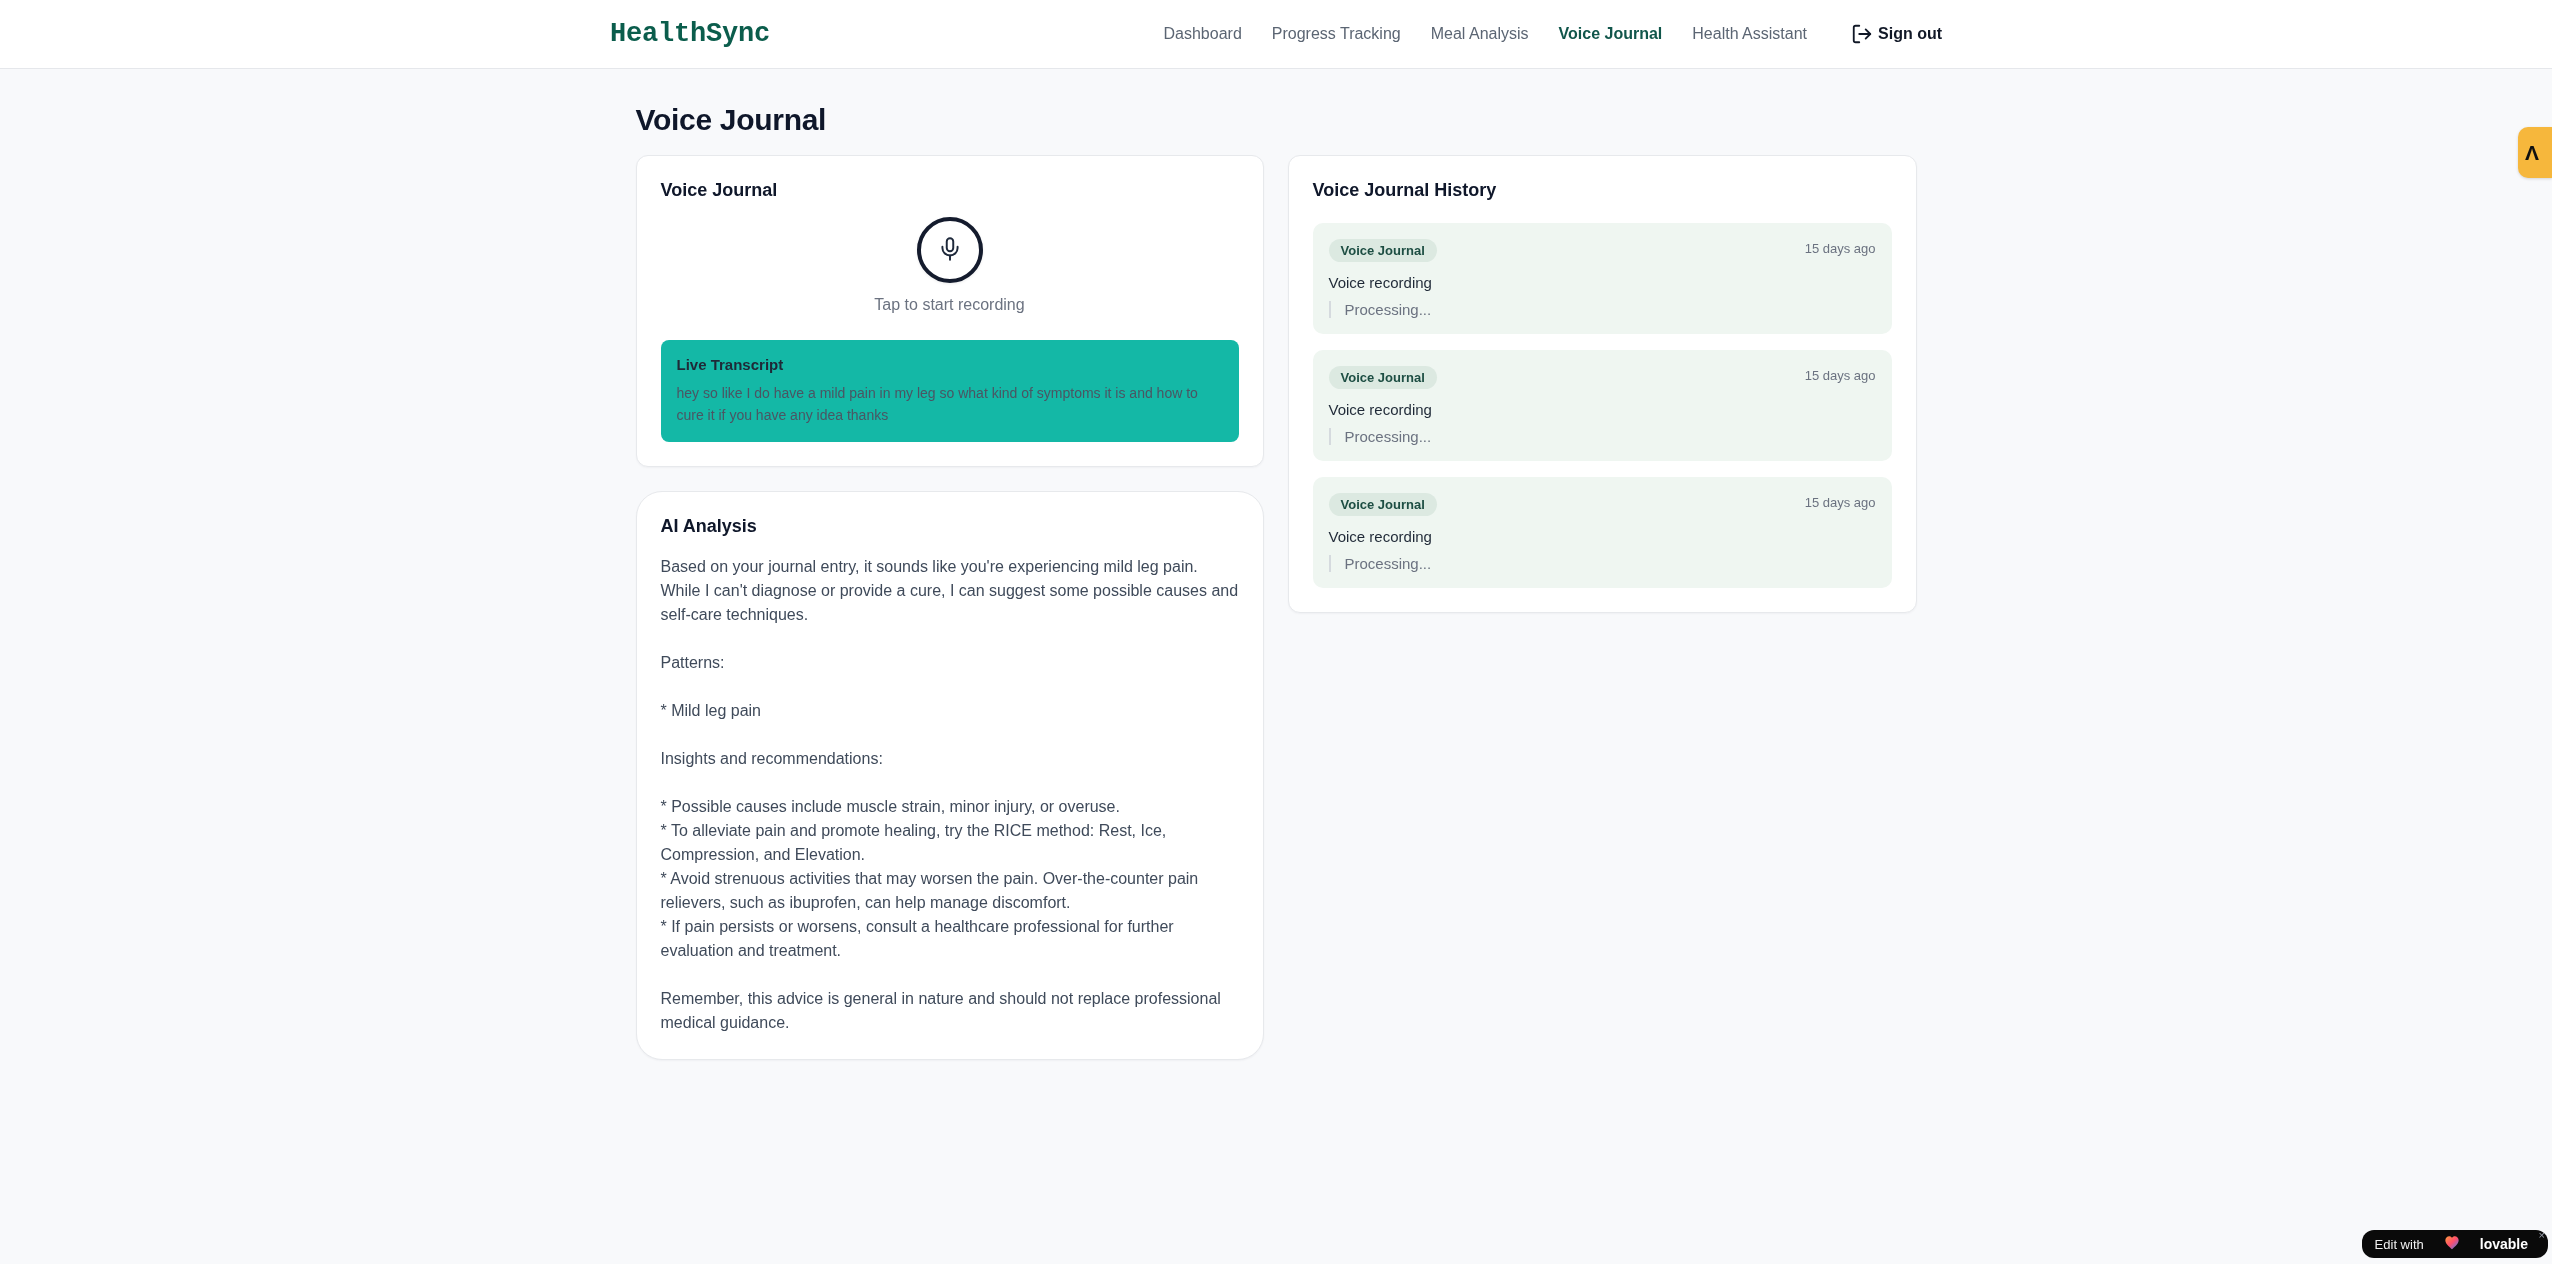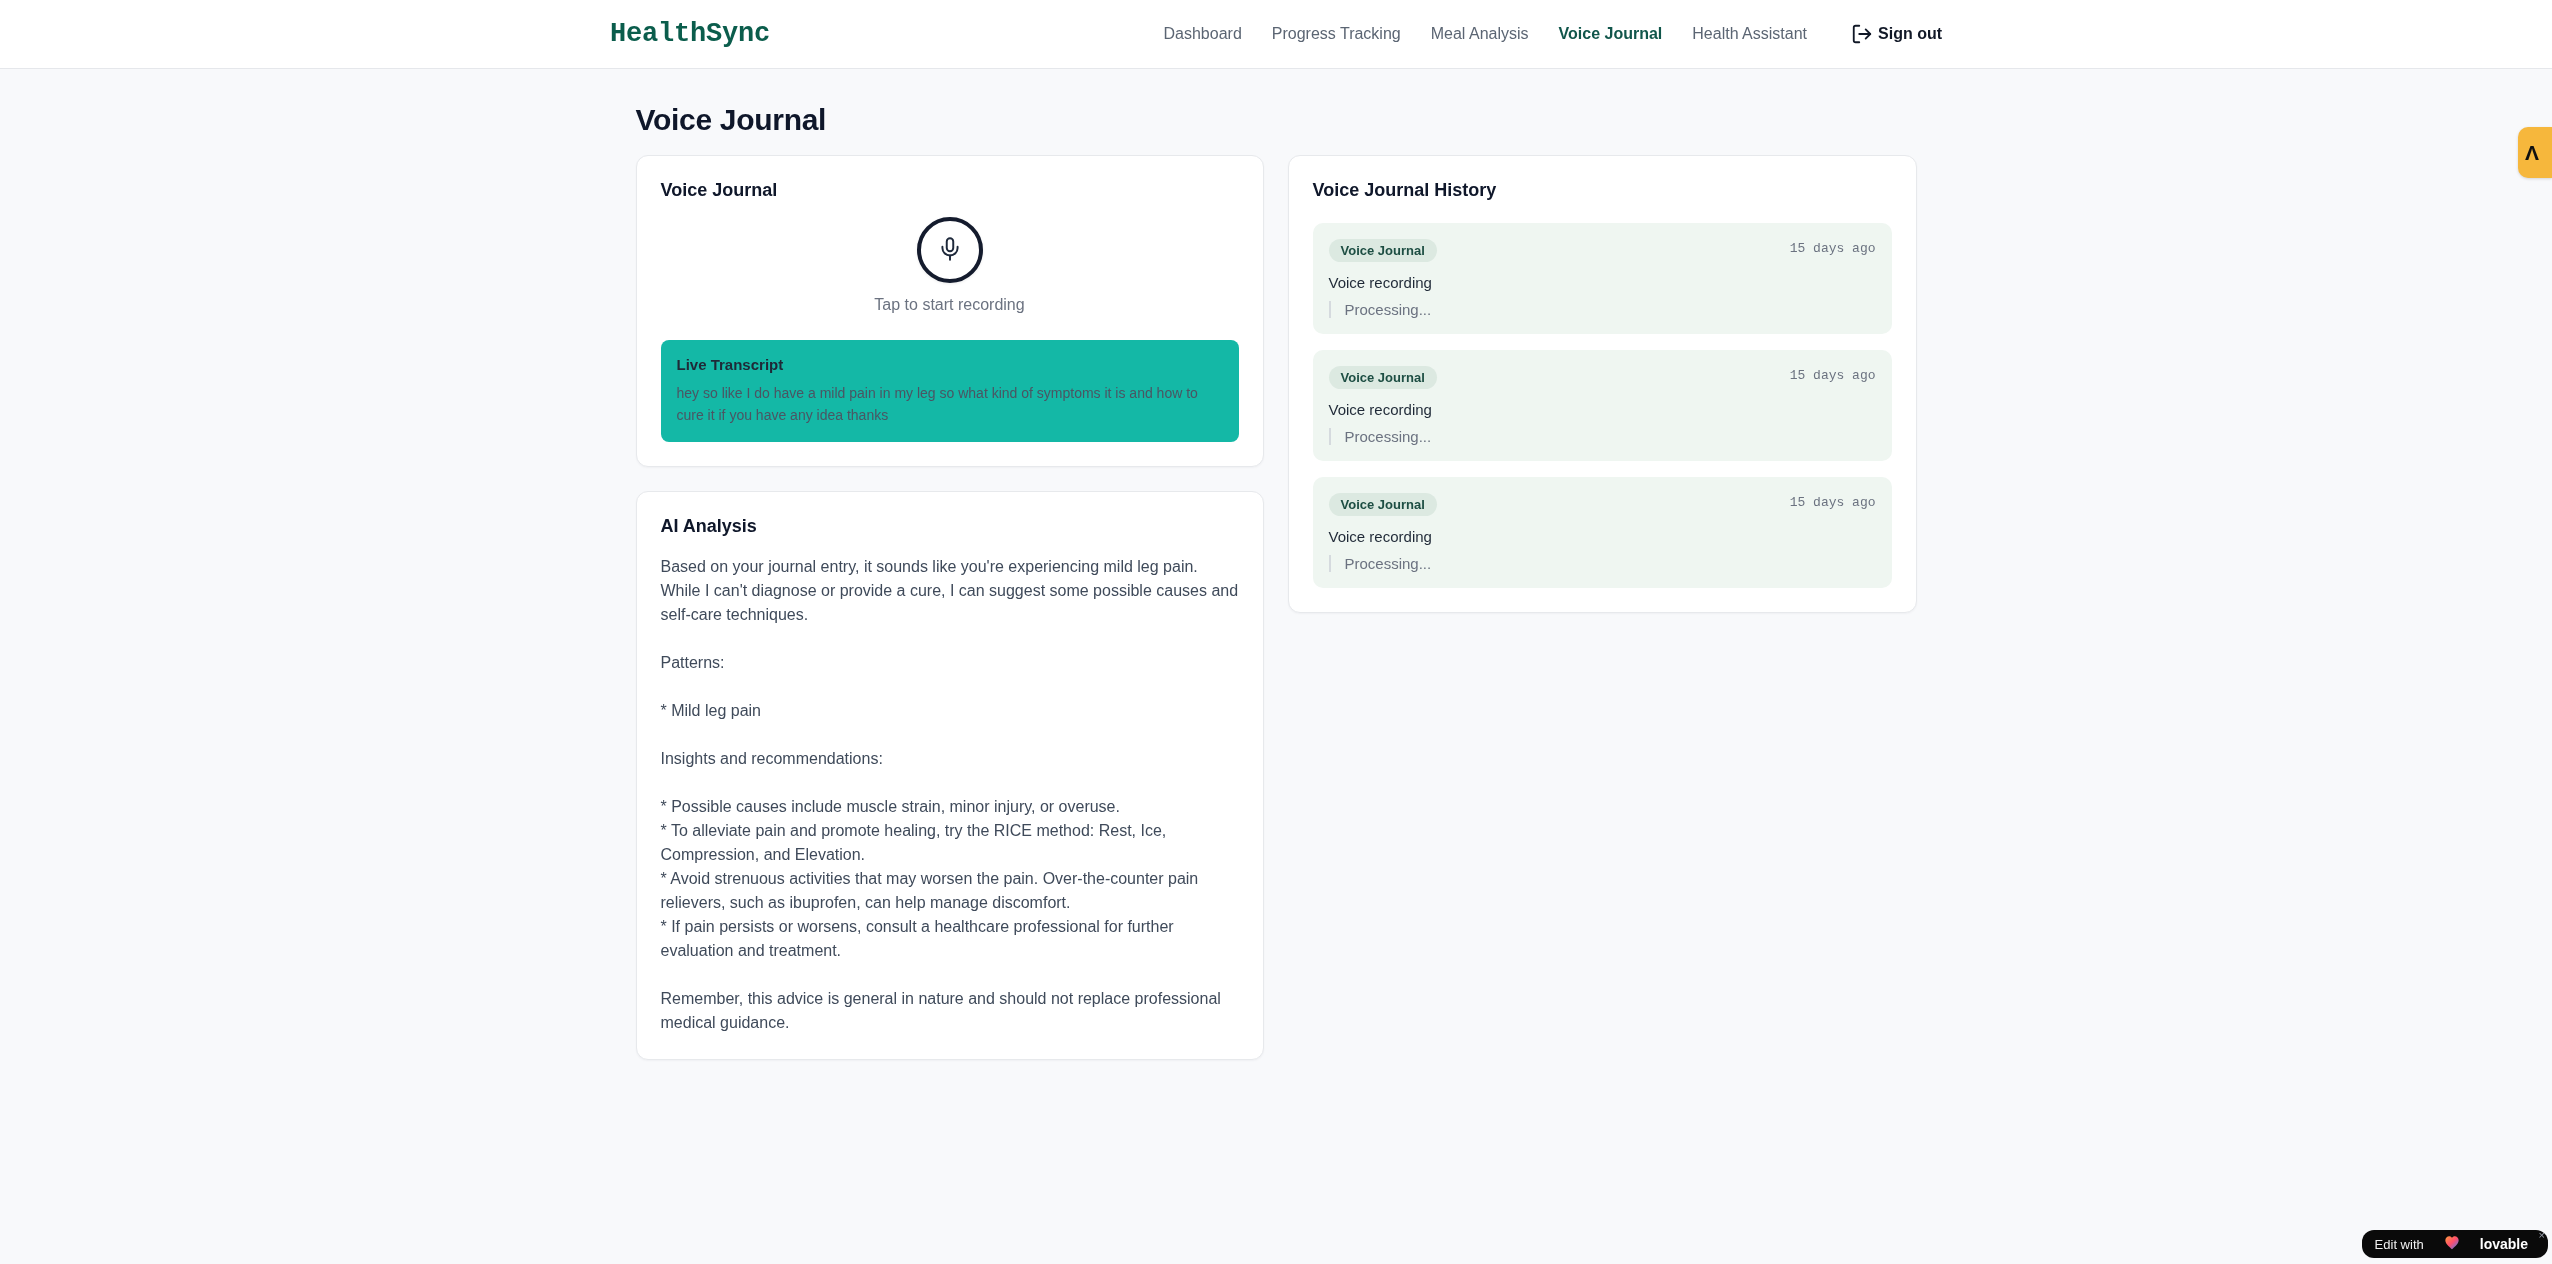--- a/index.html
+++ b/index.html
@@ -33,31 +33,31 @@
   .rec-zone { display:flex; flex-direction:column; align-items:center; margin-top:16px; }
   .mic-btn { width:66px; height:66px; border-radius:50%; background:#ffffff;
     border:4px solid #141b2d; display:flex; align-items:center; justify-content:center;
     cursor:pointer; box-shadow:0 1px 3px rgba(0,0,0,0.08); }
   .tap-hint { margin-top:13px; font-size:16px; color:#6b7280; }
   .transcript { margin-top:26px; background:#14b8a6; border-radius:8px; padding:16px; }
   .transcript-title { font-size:15px; font-weight:700; color:#1f2937; }
   .transcript-text { margin-top:9px; font-size:14px; line-height:22px; color:#4b5563; }
 
   
-  .analysis-card { margin-top:24px; }
+  .analysis-card { margin-top:24px;border-radius:26px; }
   .analysis-body { margin-top:18px; font-size:16px; line-height:24px; color:#3f4a5a;
     white-space:pre-wrap; }
 
   
   .history-list { margin-top:22px; display:flex; flex-direction:column; gap:16px; }
   .entry { background:#eff6f1; border-radius:10px; padding:16px; cursor:pointer; }
   .entry-head { display:flex; align-items:flex-start; justify-content:space-between; }
   .entry-badge { display:inline-block; background:#dcE9e1; background:#dce9e1;
     color:#1d4e43; font-size:13px; font-weight:700; padding:4px 12px; border-radius:999px; }
-  .entry-time { font-size:13px; color:#6b7280; padding-top:2px;font-family:Liberation Mono, monospace; }
+  .entry-time { font-size:13px; color:#6b7280; padding-top:2px; }
   .entry-title { margin-top:12px; font-size:15px; color:#1f2937; }
   .entry-status { margin-top:10px; border-left:2px solid #d5dade; padding-left:14px;
     font-size:15px; color:#6b7280; }
 
   
   .side-badge { position:fixed; top:127px; right:0; width:34px; height:51px;
     background:#f6b73c; border-radius:10px 0 0 10px; display:flex; align-items:center;
     padding-left:7px; cursor:pointer; box-shadow:0 1px 3px rgba(0,0,0,0.15); }
   .side-badge .glyph { font-size:21px; font-weight:700; color:#101010; line-height:1; }
 

